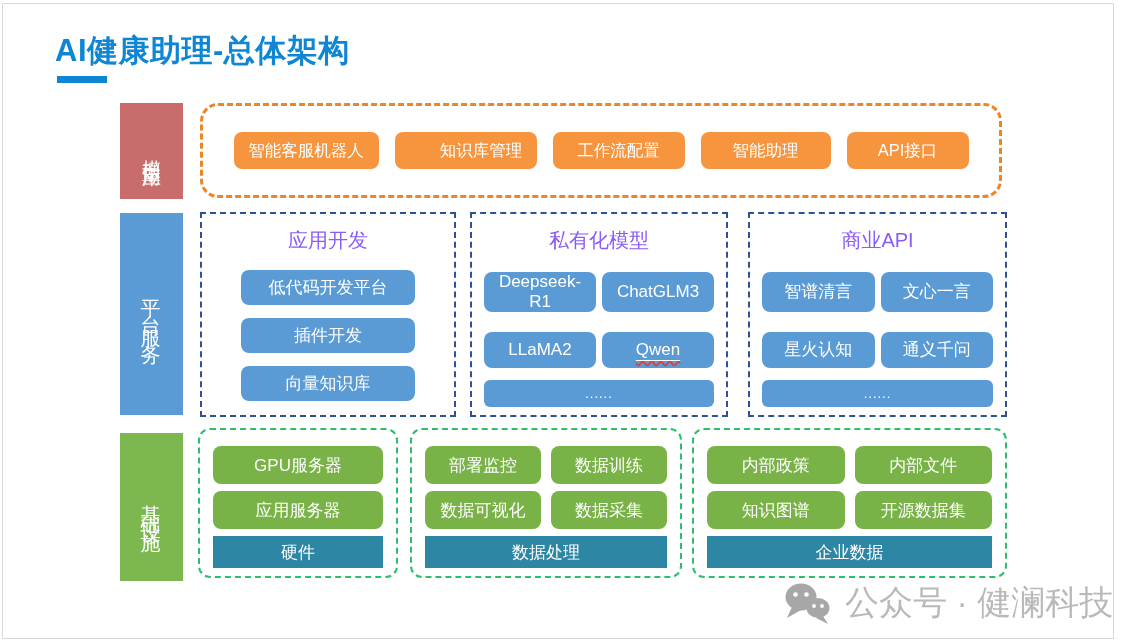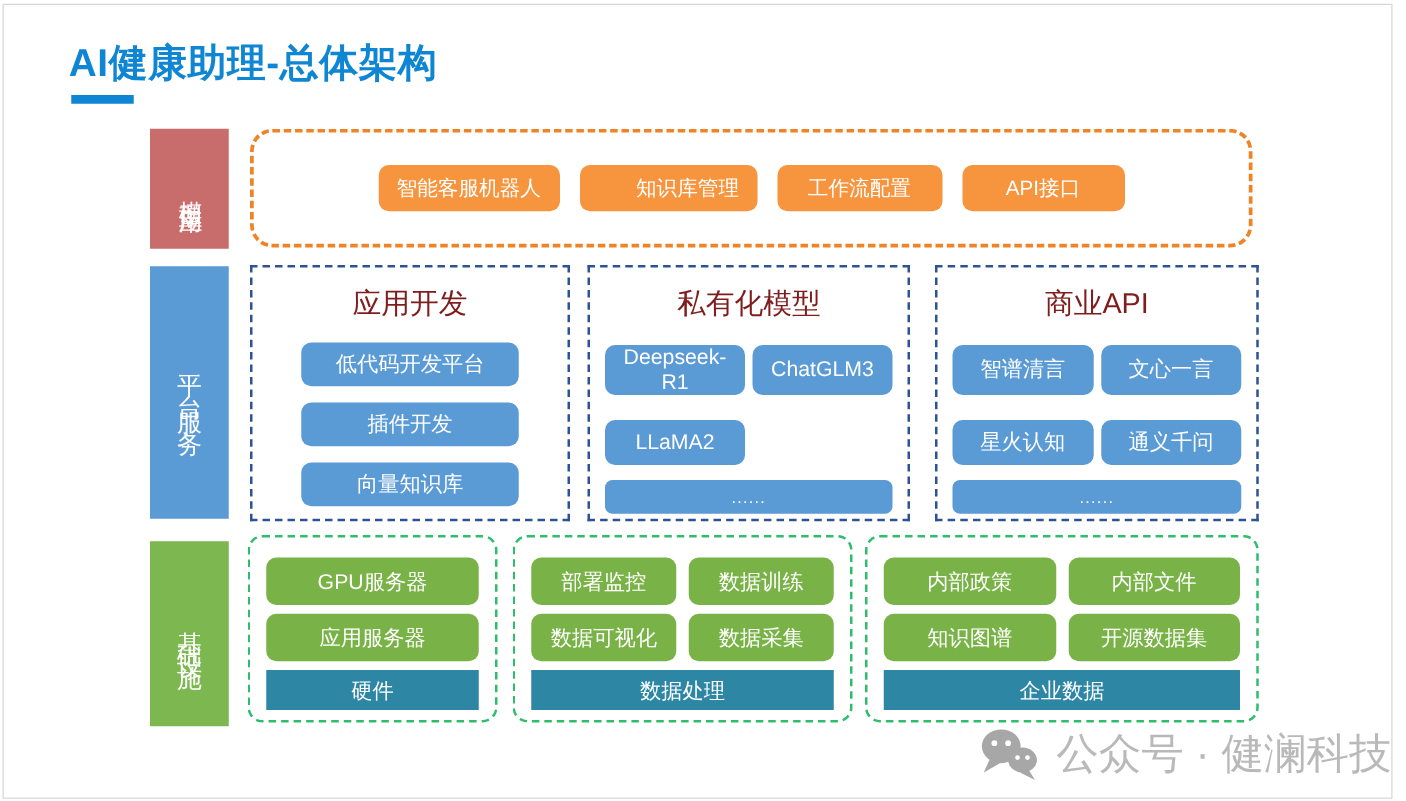--- a/index.html
+++ b/index.html
@@ -27,21 +27,21 @@
   .orange-row .pill:nth-child(2){width:142px;padding-left:31px;}
   .orange-row .pill:nth-child(3){width:132px;}
   .orange-row .pill:nth-child(4){width:130px;}
   .orange-row .pill:nth-child(5){width:122px;}
   
   .pgroup{position:absolute;top:212px;height:205px;box-sizing:border-box;background:#fff;
     border:2px dashed var(--navy-dash,#2e5395);}
   .pgroup.g1{left:200px;width:256px;}
   .pgroup.g2{left:470px;width:258px;}
   .pgroup.g3{left:748px;width:259px;}
-  .gtitle{margin-top:13px;text-align:center;font-size:23px;color:#7f1d1d;}
+  .gtitle{margin-top:13px;text-align:center;font-size:20px;color:#8b5cf6;}
   .stack{margin-top:16px;display:flex;flex-direction:column;align-items:center;gap:13px;}
   .pill.blue{background:var(--blue-button,#5b9bd5);border-radius:8px;font-size:17px;line-height:1.15;}
   .stack .pill.blue{width:174px;height:35px;}
   .mgrid{margin:18px 12px 0;display:grid;grid-template-columns:1fr 1fr;gap:20px 6px;}
   .mgrid .pill{padding:0 6px;}
   .mgrid .pill:nth-child(-n+2){height:40px;}
   .mgrid .pill:nth-child(n+3){height:36px;text-align:right;}
   .morebar{margin:12px 12px 0;height:27px;background:var(--blue-button,#5b9bd5);border-radius:6px;color:#fff;
     display:flex;align-items:center;justify-content:center;font-size:13px;letter-spacing:1px;}
   .underlined{text-decoration:underline;}
@@ -71,38 +71,42 @@
 <div class="title-underline"></div>
 
 <div class="vlabel model">模型应用</div>
 <div class="vlabel platform">平台服务</div>
 <div class="vlabel infra">基础设施</div>
 
 <div class="orange-row">
   <div class="pill orange">智能客服机器人</div>
   <div class="pill orange">知识库管理</div>
   <div class="pill orange">工作流配置</div>
+  <div class="pill orange">智能助理</div>
   <div class="pill orange">API接口</div>
 </div>
 
 <div class="pgroup g1">
   <div class="gtitle">应用开发</div>
   <div class="stack">
     <div class="pill blue">低代码开发平台</div>
     <div class="pill blue">插件开发</div>
     <div class="pill blue">向量知识库</div>
   </div>
 </div>
 
 <div class="pgroup g2">
   <div class="gtitle">私有化模型</div>
   <div class="mgrid">
     <div class="pill blue">Deepseek-R1</div>
     <div class="pill blue">ChatGLM3</div>
     <div class="pill blue">LLaMA2</div>
+    <div class="pill blue">
+      <span class="spellwavy"><span class="underlined">Qwen</span></span>
+    </div>
   </div>
   <div class="morebar">......</div>
 </div>
 
 <div class="pgroup g3">
   <div class="gtitle">商业API</div>
   <div class="mgrid">
     <div class="pill blue">智谱清言</div>
     <div class="pill blue">文心一言</div>
     <div class="pill blue">星火认知</div>

